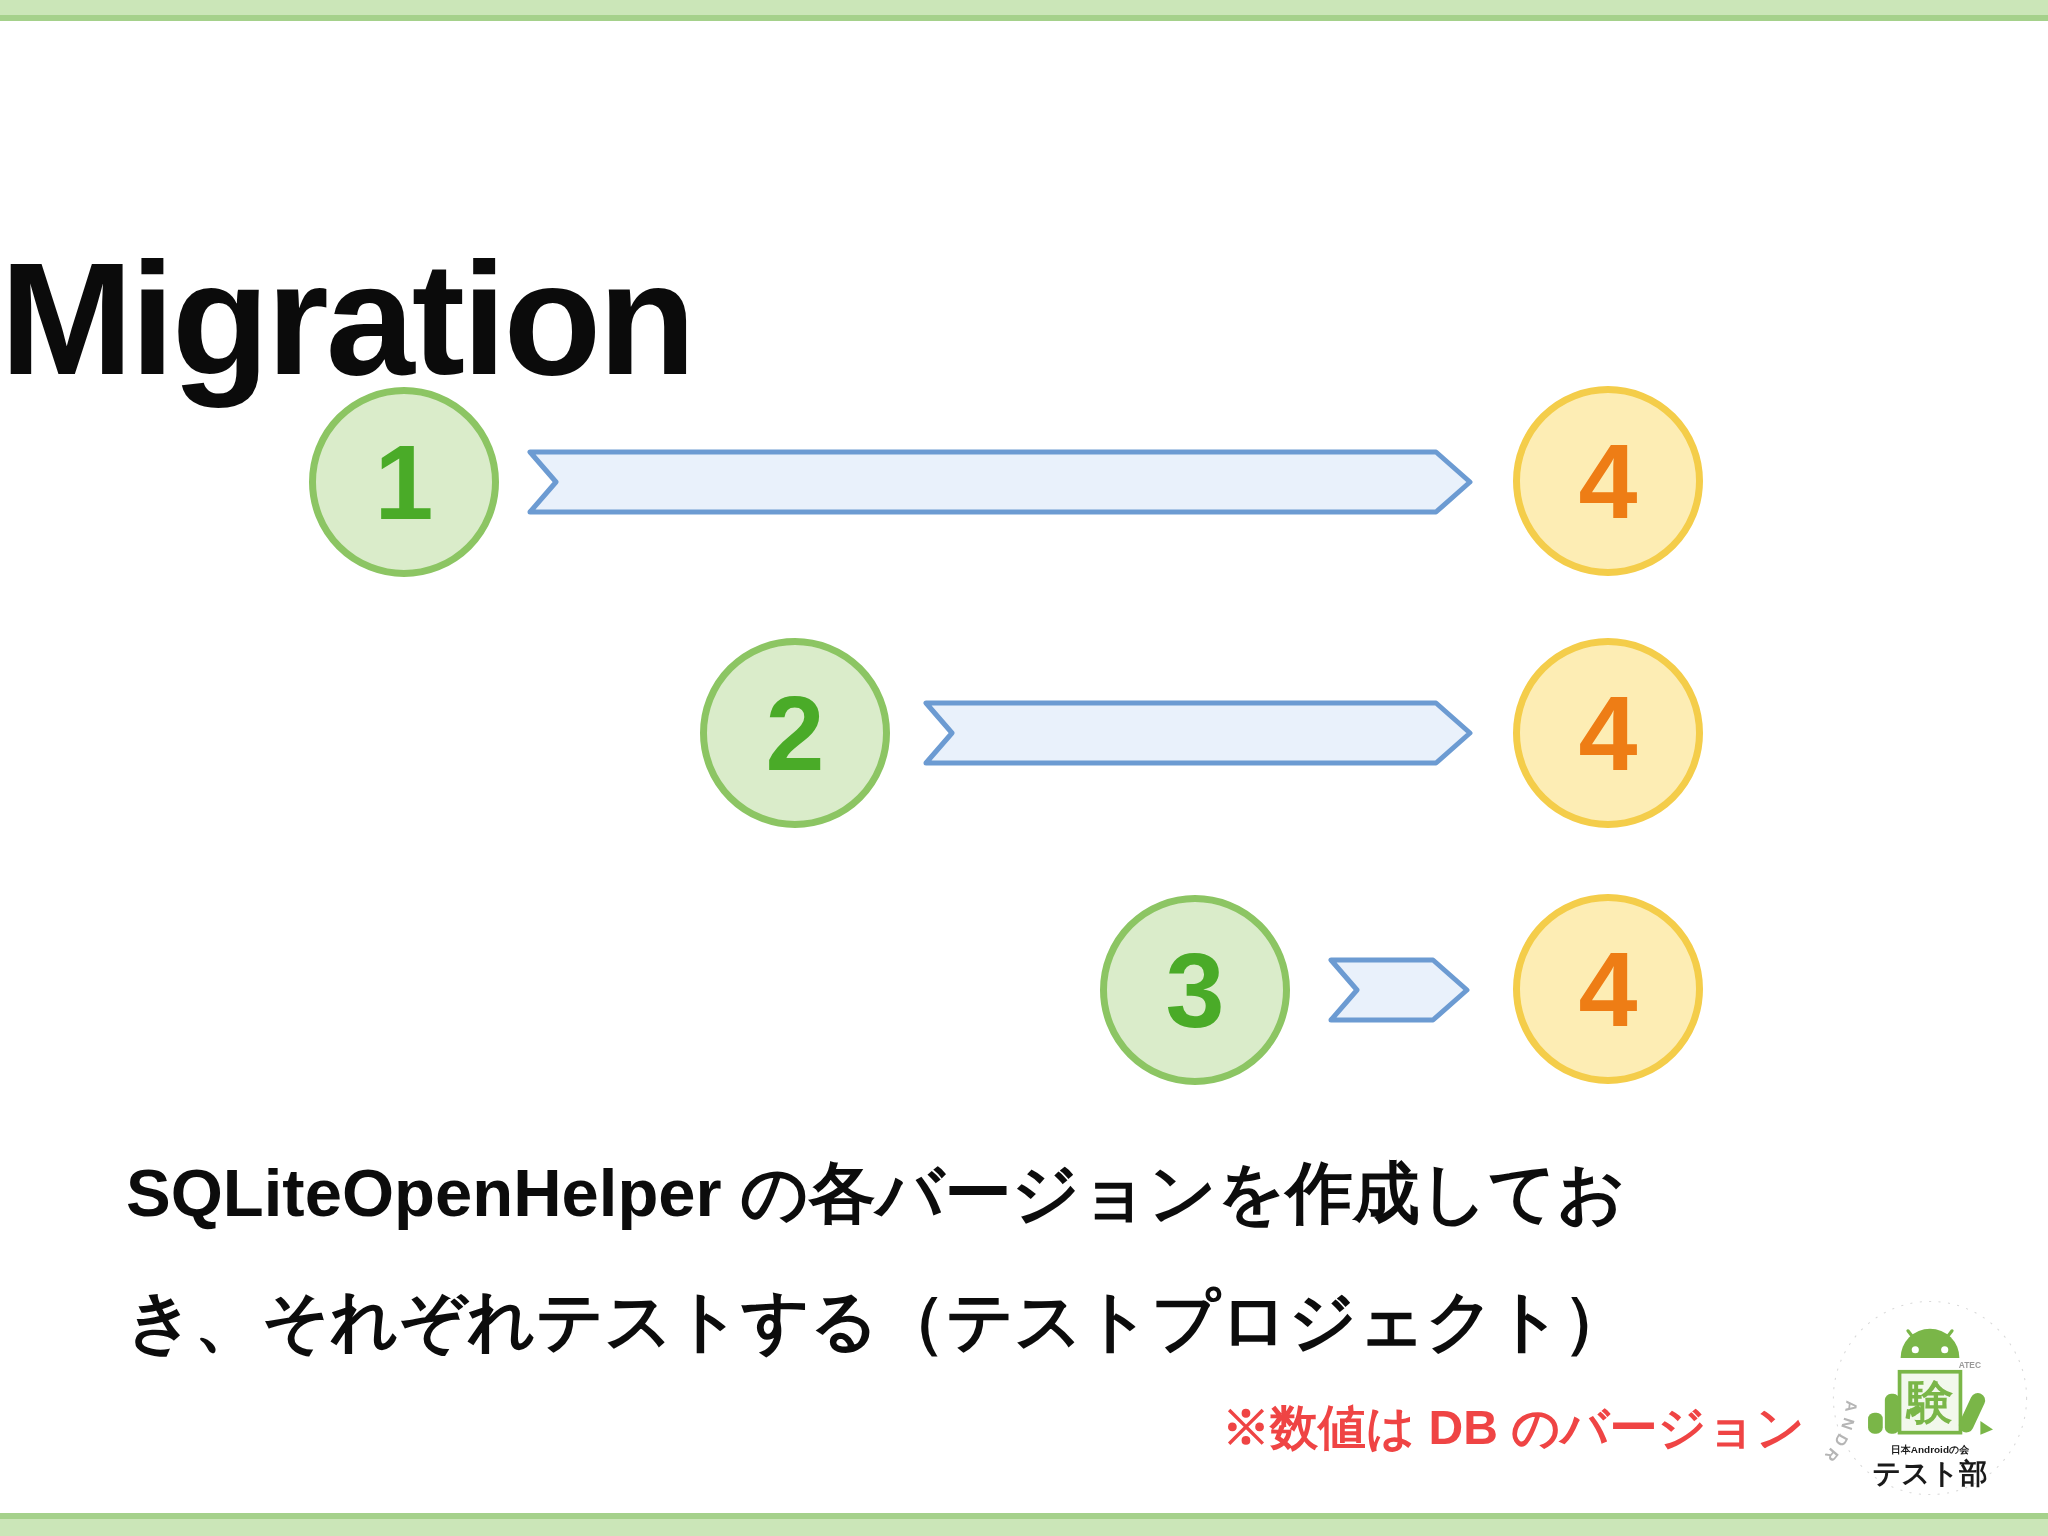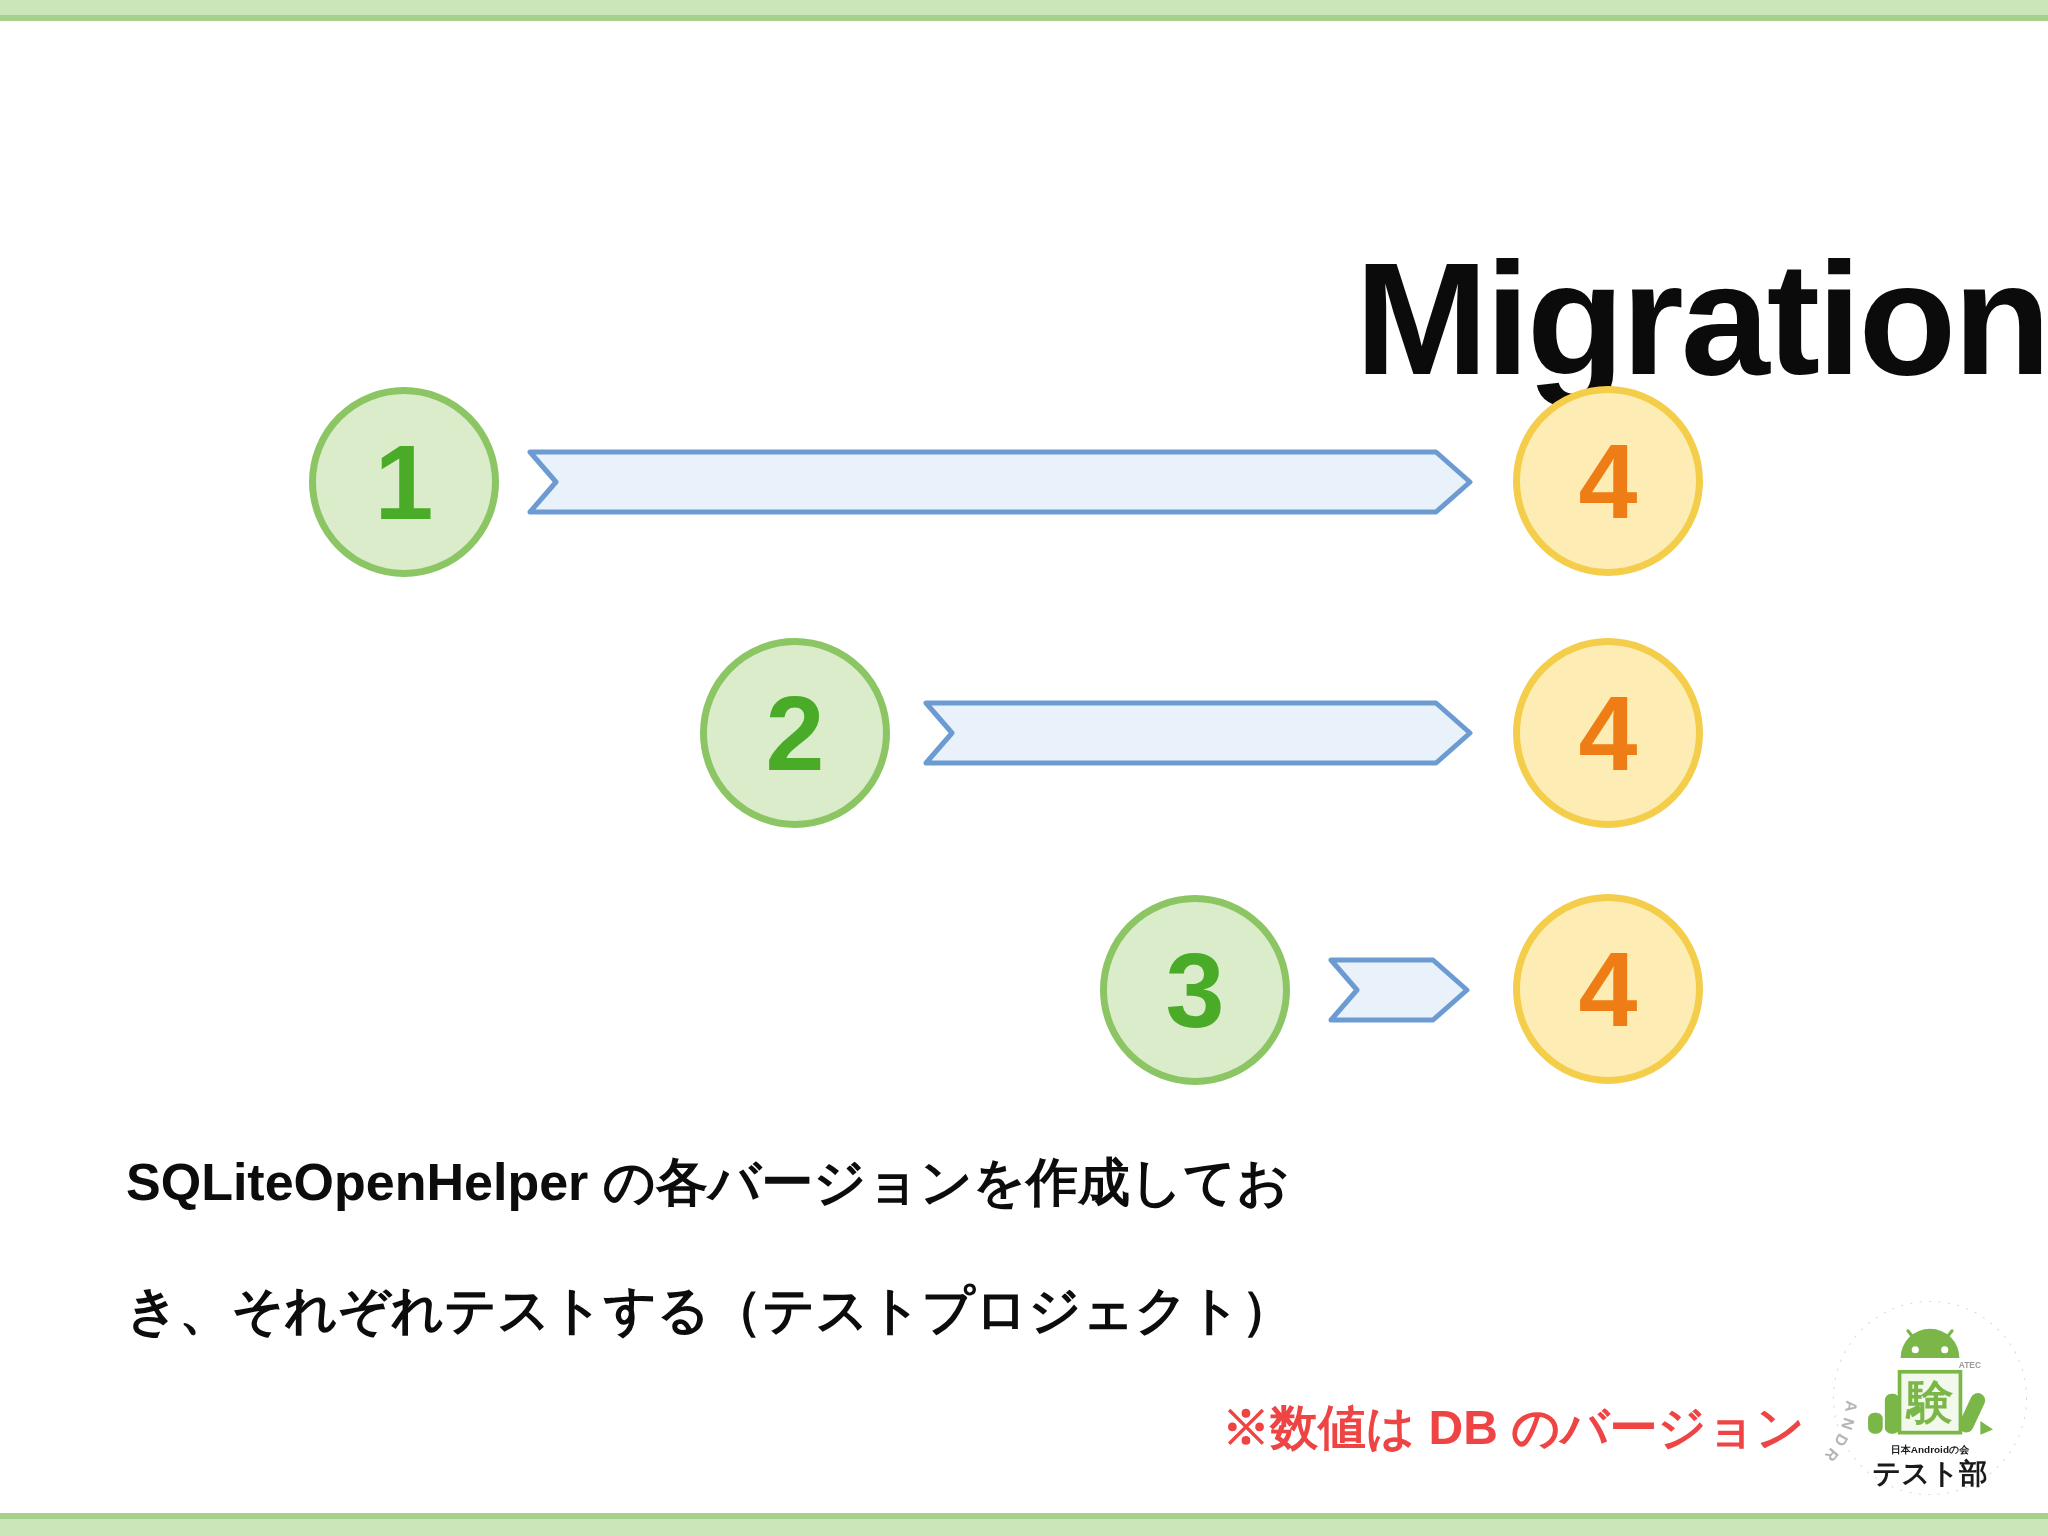--- a/index.html
+++ b/index.html
@@ -13,21 +13,21 @@
   
   .band{position:absolute;left:0;width:2048px;}
   .band.top-light{top:0;height:15px;background:#cbe6b8;}
   .band.top-dark{top:15px;height:6px;background:#a5d18b;}
   .band.bottom-dark{top:1513px;height:6px;background:#a5d18b;}
   .band.bottom-light{top:1519px;height:17px;background:#cbe6b8;}
 
   
   .title{
     position:absolute;left:0;top:128px;width:2048px;
-    text-align:right;
+    text-align:left;
     font-size:160px;font-weight:900;letter-spacing:-3px;
     color:#0b0b0b;line-height:1.05;
   }
 
   
   .node{
     position:absolute;width:176px;height:176px;border-radius:50%;
     display:flex;align-items:center;justify-content:center;
     font-weight:800;font-size:106px;line-height:1;
   }
@@ -44,21 +44,21 @@
   
   .arrow{position:absolute;height:66px;}
   .arrow1{left:527px;top:449px;width:946px;}
   .arrow2{left:923px;top:700px;width:550px;}
   .arrow3{left:1328px;top:957px;width:142px;}
   .arrow svg{display:block;width:100%;height:100%;}
 
   
   .caption-line{
     position:absolute;left:126px;
-    font-size:52px;font-weight:900;color:#0c0c0c;
+    font-size:67px;font-weight:900;color:#0c0c0c;
     letter-spacing:0px;white-space:nowrap;
   }
   .caption-line.l1{top:1148px;}
   .caption-line.l2{top:1276px;}
 
   .note{
     position:absolute;left:1222px;top:1396px;
     font-size:48px;font-weight:900;color:#ef4444;white-space:nowrap;
   }
 

